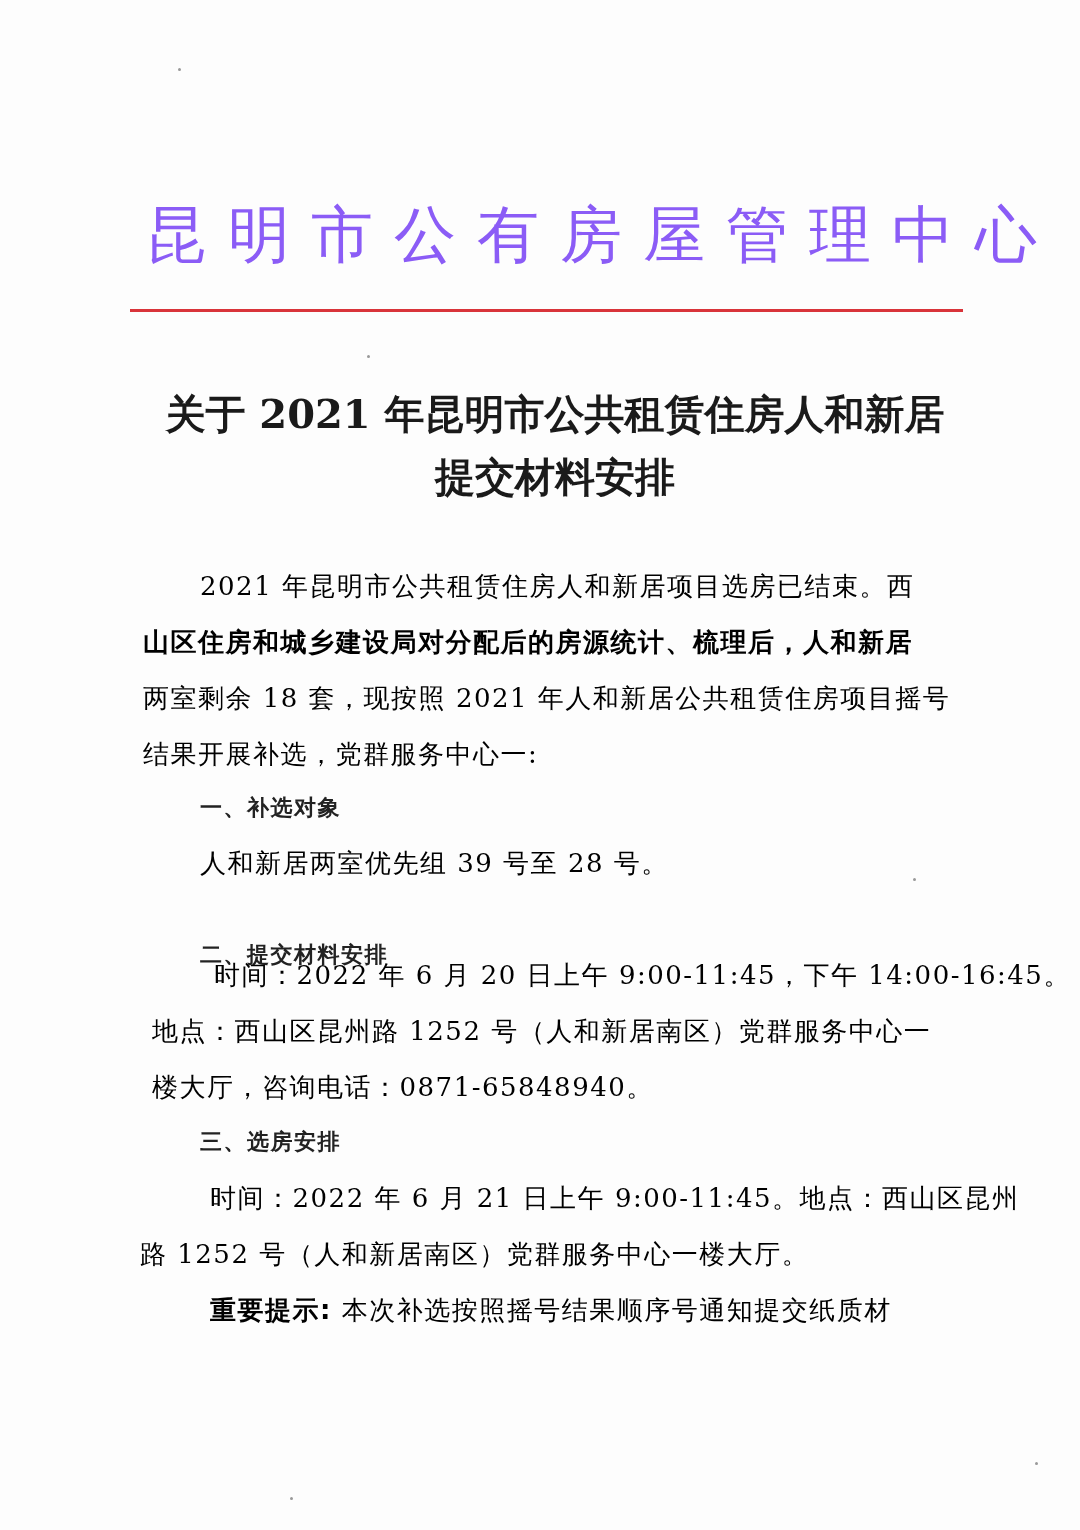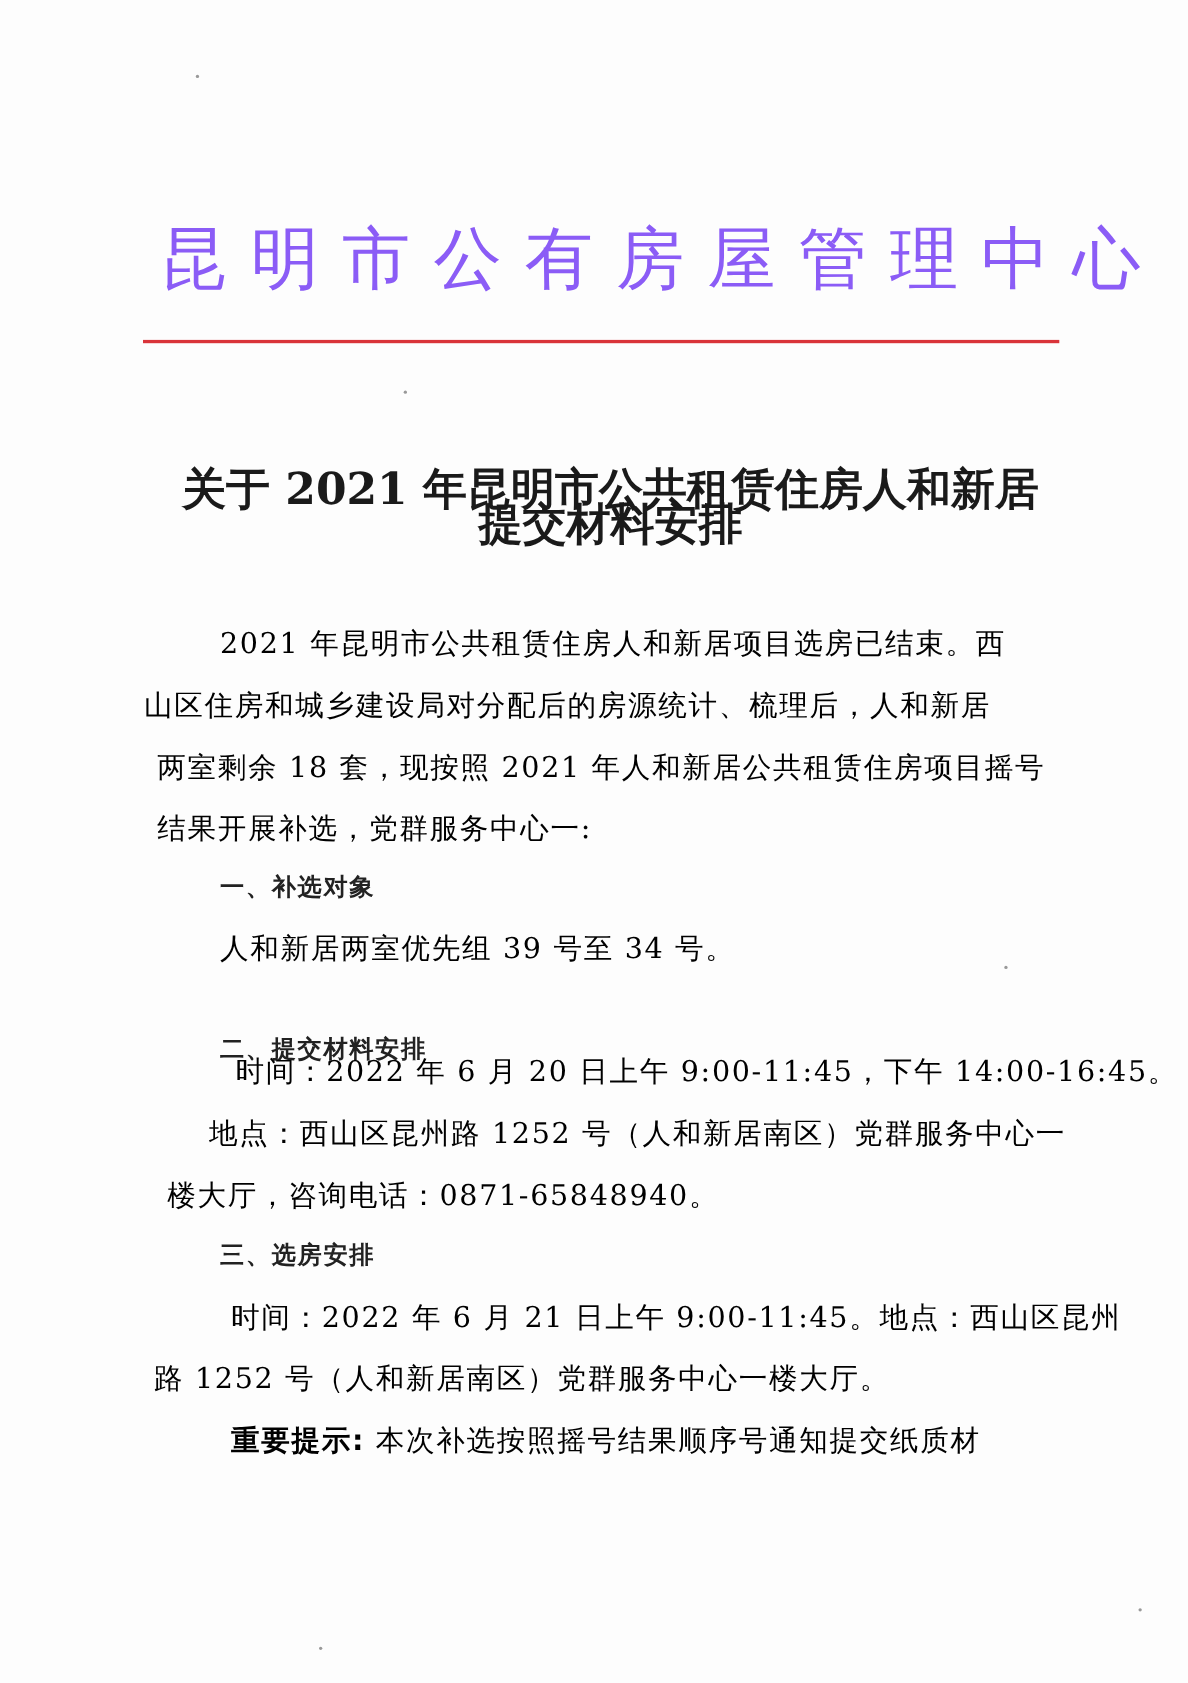--- a/index.html
+++ b/index.html
@@ -10,50 +10,50 @@
   .org {
     position: absolute; left: 145px; top: 195px; width: 800px;
     color: #8b5cf6; font-family: "DejaVu Sans", "Liberation Sans", sans-serif;
     font-size: 62px; letter-spacing: 21px; line-height: 80px; white-space: nowrap;
   }
   .rule { position: absolute; left: 130px; top: 309px; width: 833px; height: 3px; background: #d9343a; }
   .title {
     position: absolute; left: 150px; width: 810px; text-align: center;
     font-weight: bold; font-size: 40px; color: #1a1a1a; line-height: 62px;
   }
-  .t1 { top: 383px; margin-top: 31px; }
+  .t1 { top: 383px; }
   .t2 { top: 446px; }
   .line {
     position: absolute; font-size: 26px; line-height: 40px; white-space: nowrap; color: #000000;
     letter-spacing: 1.5px;
   }
   .head { font-family: "DejaVu Sans", "Liberation Sans", sans-serif; font-weight: bold; font-size: 22px; color: #222; }
   .bold { font-weight: bold; font-family: "DejaVu Sans", "Liberation Sans", sans-serif; }
   .dot { position: absolute; width: 3px; height: 3px; background: #999; border-radius: 50%; }
 </style>
 </head>
 <body>
 
 <div class="org">昆明市公有房屋管理中心</div>
 <div class="rule"></div>
 
 <div class="title t1">关于 2021 年昆明市公共租赁住房人和新居</div>
 <div class="title t2">提交材料安排</div>
 
 <div class="line" style="left:200px; top:566px;">2021 年昆明市公共租赁住房人和新居项目选房已结束。西</div>
-<div class="line" style="left:131px; top:622px;">山区住房和城乡建设局对分配后的房源统计、梳理后，人和新居</div>
+<div class="line" style="left:143px; top:622px;font-weight:bold;">山区住房和城乡建设局对分配后的房源统计、梳理后，人和新居</div>
 <div class="line" style="left:143px; top:678px;">两室剩余 18 套，现按照 2021 年人和新居公共租赁住房项目摇号</div>
 <div class="line" style="left:143px; top:734px;">结果开展补选，党群服务中心一:</div>
 
 <div class="line head" style="left:200px; top:788px;">一、补选对象</div>
-<div class="line" style="left:200px; top:843px;">人和新居两室优先组 39 号至 34 号。</div>
+<div class="line" style="left:200px; top:843px;">人和新居两室优先组 39 号至 28 号。</div>
 
 <div class="line head" style="left:200px; top:899px;margin-top:36px;">二、提交材料安排</div>
 <div class="line" style="left:214px; top:955px;text-align:right;">时间：2022 年 6 月 20 日上午 9:00-11:45，下午 14:00-16:45。</div>
-<div class="line" style="left:152px; top:1011px;margin-left:38px;">地点：西山区昆州路 1252 号（人和新居南区）党群服务中心一</div>
+<div class="line" style="left:152px; top:1011px;">地点：西山区昆州路 1252 号（人和新居南区）党群服务中心一</div>
 <div class="line" style="left:152px; top:1067px;">楼大厅，咨询电话：0871-65848940。</div>
 
 <div class="line head" style="left:200px; top:1122px;">三、选房安排</div>
 <div class="line" style="left:210px; top:1178px;">时间：2022 年 6 月 21 日上午 9:00-11:45。地点：西山区昆州</div>
 <div class="line" style="left:140px; top:1234px;">路 1252 号（人和新居南区）党群服务中心一楼大厅。</div>
 
 <div class="line" style="left:210px; top:1290px;">
   <span class="bold">重要提示:</span>
   <span>本次补选按照摇号结果顺序号通知提交纸质材</span>
 </div>

